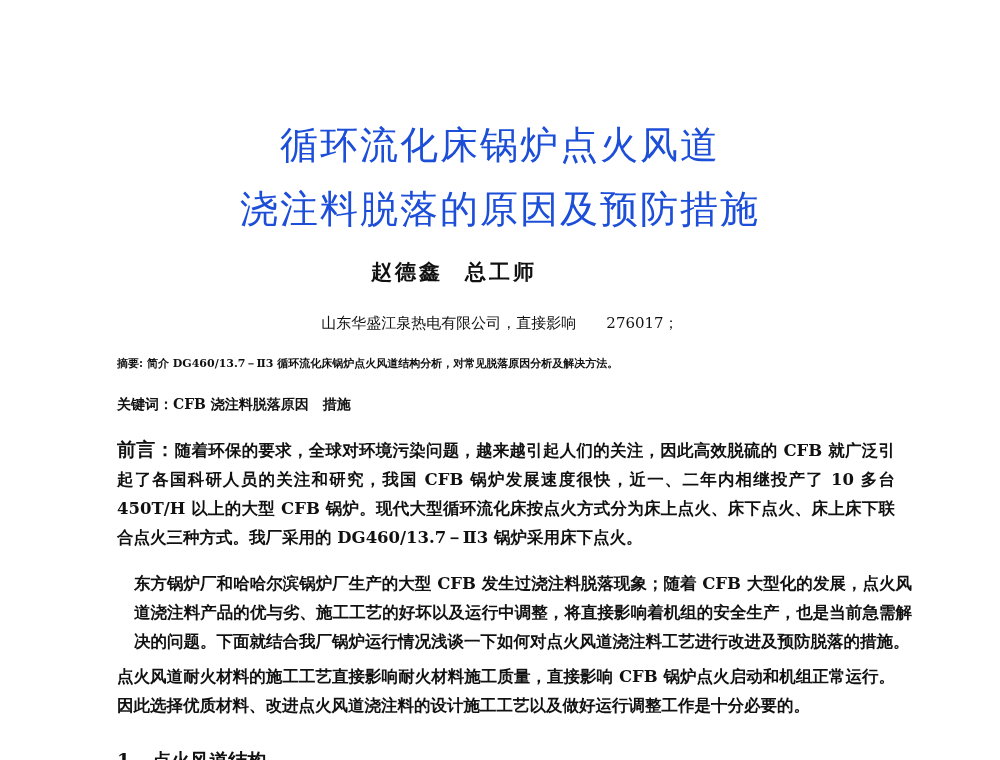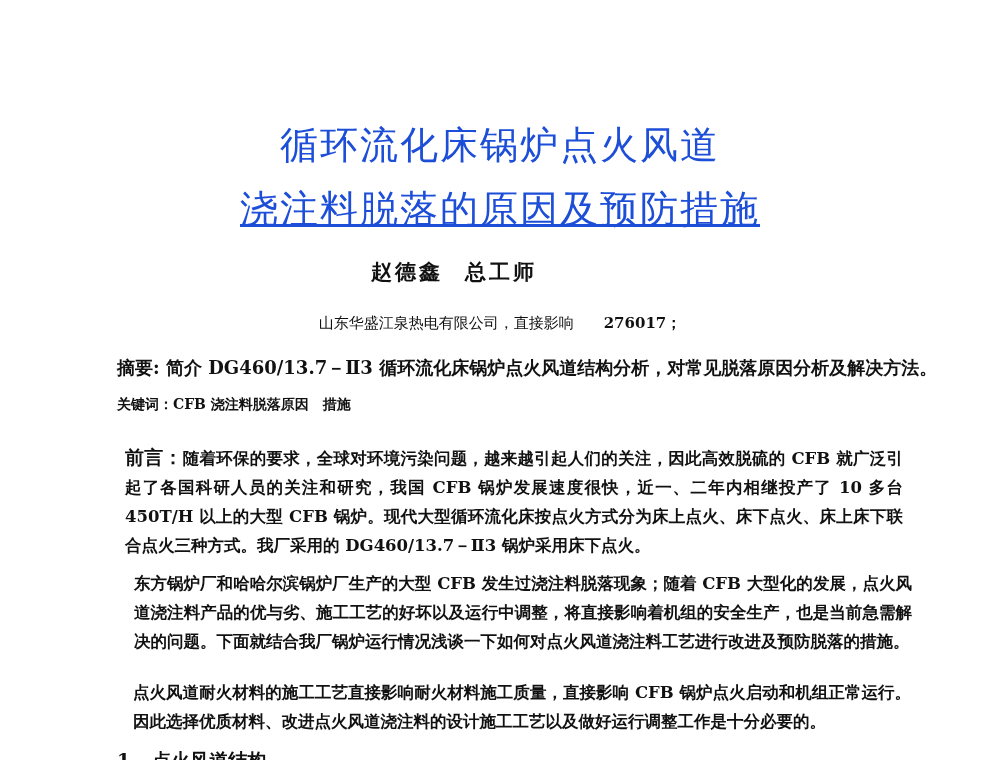--- a/index.html
+++ b/index.html
@@ -1,24 +1,24 @@
 <!DOCTYPE html>
 <html><head>
   <meta charset="utf-8">
   <style>
     html, body { margin: 0; padding: 0; background: #ffffff; }
     body { width: 1000px; height: 760px; overflow: hidden; position: relative; color: #111; font-family: "DejaVu Serif", "Liberation Serif", serif; }
     .title { position: absolute; left: 0; width: 1000px; text-align: center; font-family: "DejaVu Sans", sans-serif; font-size: 38px; letter-spacing: 2px; color: #1d4ed8; }
     .t1 { top: 120px; }
-    .t2 { top: 184px; text-decoration: underline; }
+    .t2 { top: 184px; }
     .author { position: absolute; top: 258px; left: 0; width: 908px; text-align: center; font-size: 21px; font-weight: bold; letter-spacing: 3px; }
     .author .gap { display: inline-block; width: 22px; }
     .affil { position: absolute; top: 314px; left: 0; width: 1000px; text-align: center; font-size: 15px; }
-    .affil .zip { margin-left: 30px; font-weight: bold; }
-    .abstract { position: absolute; top: 356px; left: 117px; width: 790px; font-size: 18px; font-weight: bold; white-space: nowrap; }
+    .affil .zip { margin-left: 30px; font-weight: normal; }
+    .abstract { position: absolute; top: 356px; left: 117px; width: 790px; font-size: 11px; font-weight: bold; white-space: nowrap; }
     .keywords { position: absolute; top: 396px; left: 117px; font-size: 14px; font-weight: bold; white-space: nowrap; }
     .keywords .kw2 { margin-left: 14px; text-align: right; }
     .body { position: absolute; left: 117px; width: 778px; font-size: 16.5px; line-height: 29px; font-weight: bold; text-align: justify; text-align-last: left; }
     .p1 { top: 435px; }
     .p2 { top: 552px; }
     .p3 { top: 662px; }
     .lead { font-size: 19px; }
     .section { position: absolute; top: 748px; left: 117px; font-size: 19px; font-weight: bold; white-space: nowrap; }
     .section .num { margin-right: 22px; }
   </style>
@@ -39,24 +39,24 @@
 
   <div class="abstract">
     <span>摘要:</span>
     <span>简介 DG460/13.7－Ⅱ3 循环流化床锅炉点火风道结构分析，对常见脱落原因分析及解决方法。</span>
   </div>
 
   <div class="keywords">
     <span>关键词：</span><span>CFB 浇注料脱落原因</span><span class="kw2">措施</span>
   </div>
 
-  <p class="body p1" style="margin:8px">
+  <p class="body p1" style="margin:0">
     <span class="lead">前言：</span><span>随着环保的要求，全球对环境污染问题，越来越引起人们的关注，因此高效脱硫的 CFB 就广泛引起了各国科研人员的关注和研究，我国 CFB 锅炉发展速度很快，近一、二年内相继投产了 10 多台 450T/H 以上的大型 CFB 锅炉。现代大型循环流化床按点火方式分为床上点火、床下点火、床上床下联合点火三种方式。我厂采用的 DG460/13.7－Ⅱ3 锅炉采用床下点火。</span>
   </p>
 
   <p class="body p2" style="margin:17px">东方锅炉厂和哈哈尔滨锅炉厂生产的大型 CFB 发生过浇注料脱落现象；随着 CFB 大型化的发展，点火风道浇注料产品的优与劣、施工工艺的好坏以及运行中调整，将直接影响着机组的安全生产，也是当前急需解决的问题。下面就结合我厂锅炉运行情况浅谈一下如何对点火风道浇注料工艺进行改进及预防脱落的措施。</p>
 
-  <p class="body p3" style="margin:16px">点火风道耐火材料的施工工艺直接影响耐火材料施工质量，直接影响 CFB 锅炉点火启动和机组正常运行。因此选择优质材料、改进点火风道浇注料的设计施工工艺以及做好运行调整工作是十分必要的。</p>
+  <p class="body p3" style="margin:0">点火风道耐火材料的施工工艺直接影响耐火材料施工质量，直接影响 CFB 锅炉点火启动和机组正常运行。因此选择优质材料、改进点火风道浇注料的设计施工工艺以及做好运行调整工作是十分必要的。</p>
 
   <div class="section">
     <span class="num">1</span><span>点火风道结构</span>
   </div>
 </div>
 
 </body></html>

